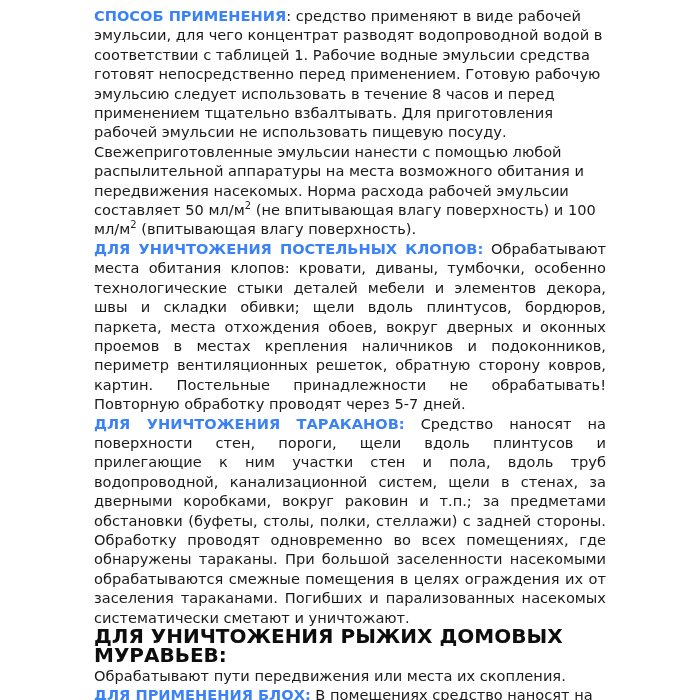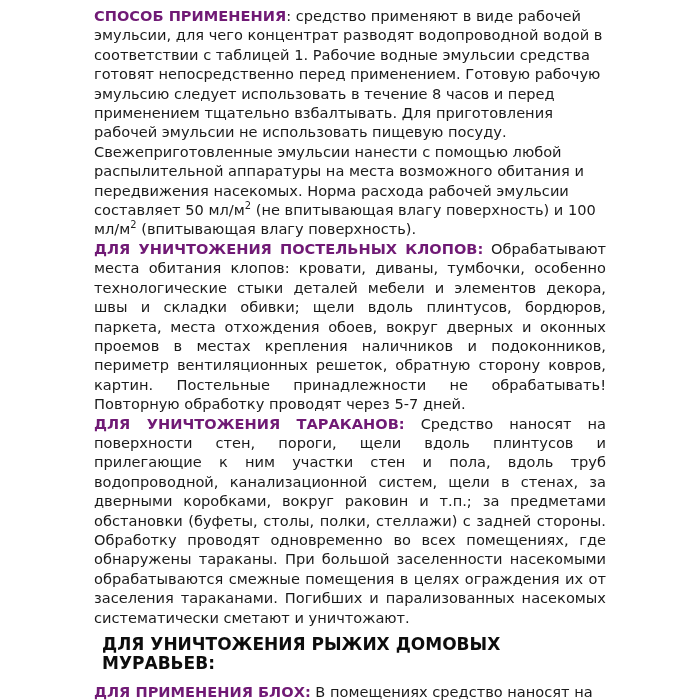--- a/index.html
+++ b/index.html
@@ -36,28 +36,28 @@
     hyphens: none;
   }
 
   .para.justified {
     text-align: justify;
     text-align-last: left;
   }
 
   .hd {
     font-weight: bold;
-    color: #701a75;
+    color: #3b82f6;
   }
 
   
   .headline {
-    margin: 8px;
+    margin: 0;
     padding: 0;
-    font-size: 17px;
+    font-size: 20px;
     line-height: 19.4px;
     font-weight: bold;
     color: #0d0d0d;
     text-align: left;
   }
 
   sup {
     font-size: 0.68em;
     line-height: 0;
     vertical-align: super;
@@ -77,19 +77,20 @@
   <div class="sec">
     <p class="para justified"><span class="hd">ДЛЯ УНИЧТОЖЕНИЯ ПОСТЕЛЬНЫХ КЛОПОВ:</span><span> Обрабатывают места обитания клопов: кровати, диваны, тумбочки, особенно технологические стыки деталей мебели и элементов декора, швы и складки обивки; щели вдоль плинтусов, бордюров, паркета, места отхождения обоев, вокруг дверных и оконных проемов в местах крепления наличников и подоконников, периметр вентиляционных решеток, обратную сторону ковров, картин. Постельные принадлежности не обрабатывать! Повторную обработку проводят через 5-7 дней.</span></p>
   </div>
 
   <div class="sec">
     <p class="para justified"><span class="hd">ДЛЯ УНИЧТОЖЕНИЯ ТАРАКАНОВ:</span><span> Средство наносят на поверхности стен, пороги, щели вдоль плинтусов и прилегающие к ним участки стен и пола, вдоль труб водопроводной, канализационной систем, щели в стенах, за дверными коробками, вокруг раковин и т.п.; за предметами обстановки (буфеты, столы, полки, стеллажи) с задней стороны. Обработку проводят одновременно во всех помещениях, где обнаружены тараканы. При большой заселенности насекомыми обрабатываются смежные помещения в целях ограждения их от заселения тараканами. Погибших и парализованных насекомых систематически сметают и уничтожают.</span></p>
   </div>
 
   <div class="sec">
     <p class="headline">ДЛЯ УНИЧТОЖЕНИЯ РЫЖИХ ДОМОВЫХ МУРАВЬЕВ:</p>
+    <p class="para">Обрабатывают пути передвижения или места их скопления.</p>
   </div>
 
   <div class="sec">
     <p class="para"><span class="hd">ДЛЯ ПРИМЕНЕНИЯ БЛОХ:</span><span> В помещениях средство наносят на поверхность пола, в щели за плинтусами, стены обрабатывают на высоту одного метра.</span></p>
   </div>
 
 </div>
 
 </body></html>

